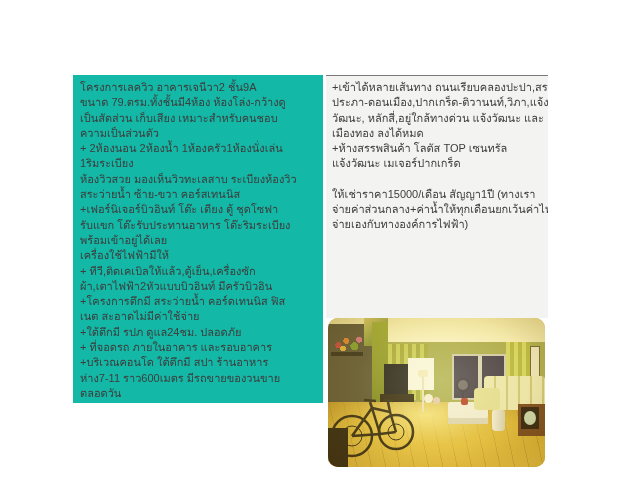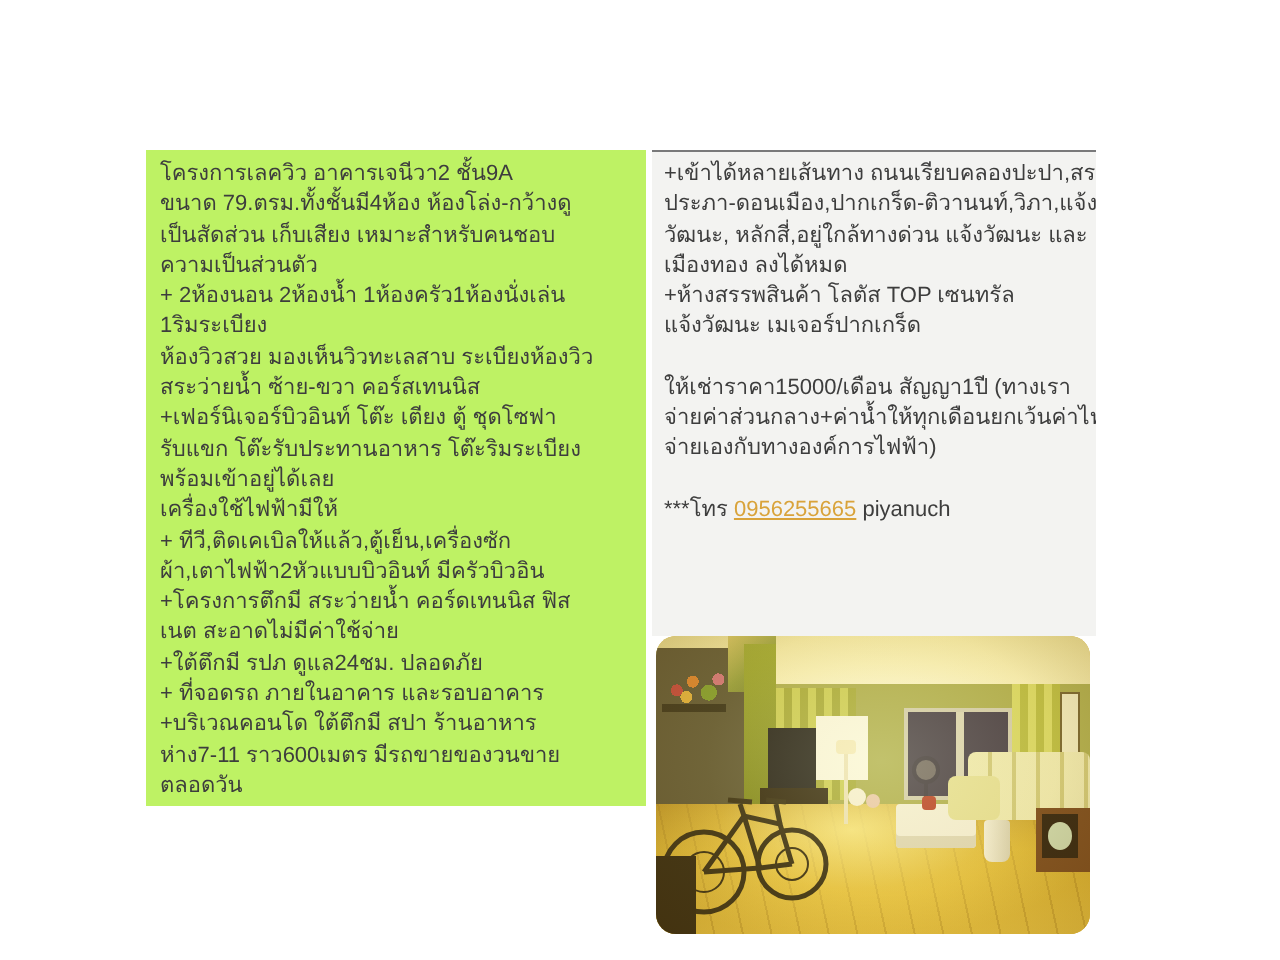--- a/index.html
+++ b/index.html
@@ -77,21 +77,21 @@
   .ph-picture{left:3px;top:3px;width:18px;height:22px;background:#1e120c;}
   .ph-picture-oval{left:3px;top:4px;width:12px;height:14px;border-radius:50%;background:#c8d8b8;}
   .ph-bicycle{left:0;top:56px;width:92px;height:86px;}
   .ph-speaker{left:0;top:110px;width:20px;height:39px;background:#241d10;}
   .ph-tint{left:0;top:0;width:217px;height:149px;pointer-events:none;
     background:radial-gradient(ellipse at 52% 42%, rgba(255,248,170,0.30) 0%, rgba(230,190,60,0.18) 55%, rgba(140,100,15,0.30) 100%);}
 </style>
 </head>
 <body>
 
-<div class="panel panel-left" style="background: #bef264; color: rgb(61, 61, 61);">
+<div class="panel panel-left" style="background: #14b8a6; color: rgb(61, 61, 61);">
   <p class="col-text">โครงการเลควิว อาคารเจนีวา2 ชั้น9A
 ขนาด 79.ตรม.ทั้งชั้นมี4ห้อง ห้องโล่ง-กว้างดู
 เป็นสัดส่วน เก็บเสียง เหมาะสำหรับคนชอบ
 ความเป็นส่วนตัว
 + 2ห้องนอน 2ห้องน้ำ 1ห้องครัว1ห้องนั่งเล่น
 1ริมระเบียง
 ห้องวิวสวย มองเห็นวิวทะเลสาบ ระเบียงห้องวิว
 สระว่ายน้ำ ซ้าย-ขวา คอร์สเทนนิส
 +เฟอร์นิเจอร์บิวอินท์ โต๊ะ เตียง ตู้ ชุดโซฟา
 รับแขก โต๊ะรับประทานอาหาร โต๊ะริมระเบียง
@@ -111,21 +111,20 @@
 <div class="panel panel-right" style="background: rgb(243, 243, 241); color: rgb(61, 61, 61);">
   <p class="col-text block">+เข้าได้หลายเส้นทาง ถนนเรียบคลองปะปา,สรง
 ประภา-ดอนเมือง,ปากเกร็ด-ติวานนท์,วิภา,แจ้ง
 วัฒนะ, หลักสี่,อยู่ใกล้ทางด่วน แจ้งวัฒนะ และ
 เมืองทอง ลงได้หมด
 +ห้างสรรพสินค้า โลตัส TOP เซนทรัล
 แจ้งวัฒนะ เมเจอร์ปากเกร็ด</p>
   <p class="col-text block">ให้เช่าราคา15000/เดือน สัญญา1ปี (ทางเรา
 จ่ายค่าส่วนกลาง+ค่าน้ำให้ทุกเดือนยกเว้นค่าไฟ
 จ่ายเองกับทางองค์การไฟฟ้า)</p>
-  <p class="col-text contact-line"><span>***โทร </span><span class="phone-link" style="color: rgb(217, 163, 58);">0956255665</span><span> piyanuch</span></p>
 </div>
 
 <div class="photo">
   <div class="ph-ceiling"></div>
   <div class="ph-backwall"></div>
   <div class="ph-curtain-left"></div>
   <div class="ph-window">
     <div class="ph-window-divider"></div>
   </div>
   <div class="ph-curtain-right"></div>

